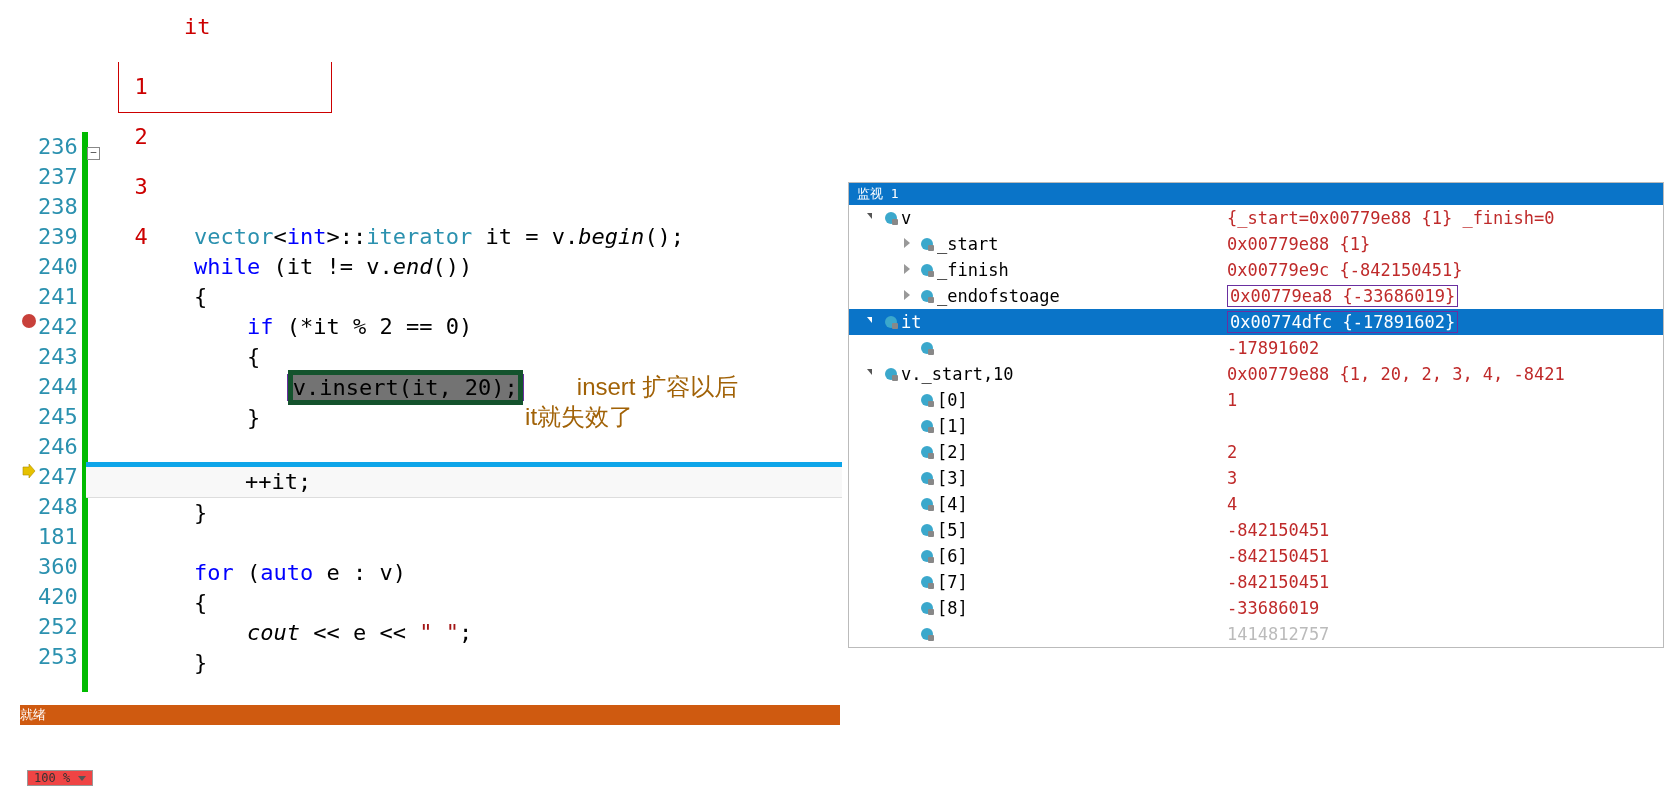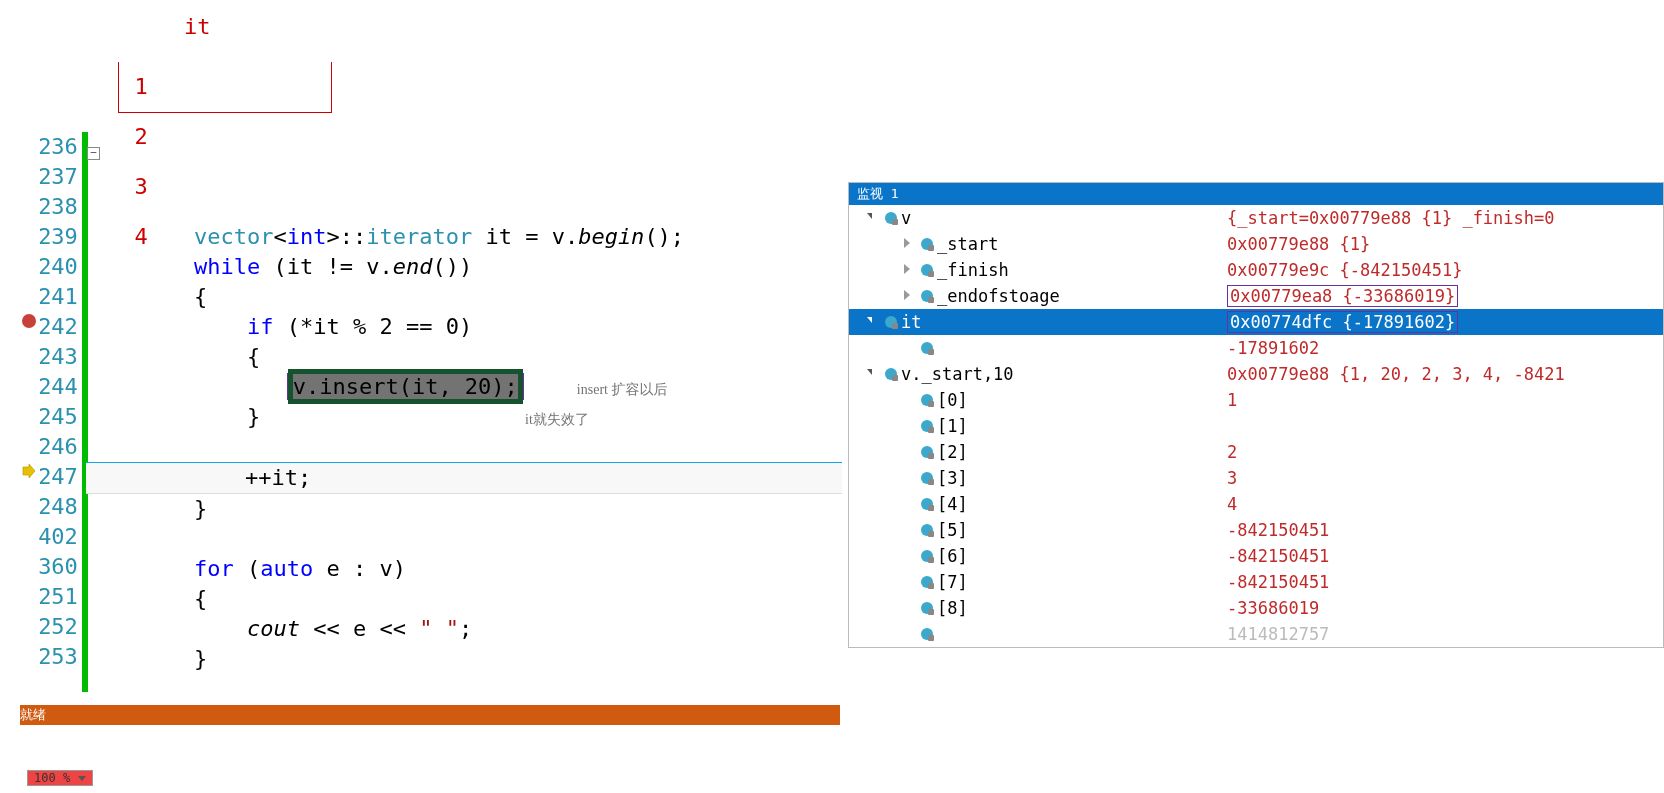--- a/index.html
+++ b/index.html
@@ -4,34 +4,34 @@
 <style>
 html,body{margin:0;padding:0;width:1664px;height:793px;font-family:Consolas,"Microsoft YaHei",monospace;font-size:16px;color:#000;background:#fff;overflow:hidden}
 .diagram{position:absolute;left:118px;top:0}
 .diagram .it{font-size:22px;color:#c00;position:absolute;left:66px;top:14px}
 .diagram .boxrow{position:absolute;left:0;top:62px}
 .diagram .cellbox{display:inline-block;width:46px;height:50px;line-height:50px;text-align:center;font-size:22px;color:#c00}
 .diagram .border{position:absolute;left:0;top:62px;border:1px solid #c00;border-top:none;width:212px;height:50px}
 .editor{position:absolute;left:20px;top:132px;width:820px;height:560px;display:flex}
 .glyph{width:18px;background:#fff}
 .bp{width:14px;height:14px;border-radius:50%;background:#c8403a;margin:1px auto}
-.gutter{width:44px;text-align:center;padding-right:4px;color:#2b91af;font-size:22px;line-height:30px;font-family:Consolas,monospace;box-sizing:border-box}
+.gutter{width:44px;text-align:left;padding-right:4px;color:#2b91af;font-size:22px;line-height:30px;font-family:Consolas,monospace;box-sizing:border-box}
 .greenbar{width:6px;background:#0b0}
 .codecol{flex:1;font-size:22px;line-height:30px;font-family:Consolas,monospace;position:relative}
 .ln{height:30px;white-space:pre}
 .kw{color:#0000ff}
 .type{color:#2b91af}
 .id{color:#000}
 .fn{color:#000;font-style:italic}
 .str{color:#a31515}
 .punct{color:#000}
 .insertbox{border:1.6px solid #6a2fa0}
 .insertinner{background:#737373;border:5px solid #14532d;}
-.annotation{color:#737373;font-size:14px;font-family:Liberation Serif, serif;font-weight:normal}
-.cur-line{background:#f8f8f8;border-top:1px solid #0ea5e9;border-bottom:1px solid #ddd;margin:0 -2px}
+.annotation{color:#a16207;font-size:24px;font-family:Liberation Sans, sans-serif;font-weight:normal}
+.cur-line{background:#f8f8f8;border-top:5px solid #0ea5e9;border-bottom:1px solid #ddd;margin:0 -2px}
 .zoom{position:absolute;left:27px;bottom:7px;font-size:12px;color:#333;border:1px solid #999;padding:0 22px 0 6px;background:#ef4444}
 .zoom::after{content:"";position:absolute;right:6px;top:5px;border-left:4px solid transparent;border-right:4px solid transparent;border-top:5px solid #555}
 .status{position:absolute;left:20px;bottom:68px;height:20px;width:820px;background:#cf5a10;color:#ffffff;font-size:13px;line-height:20px;box-sizing:border-box}
 .watch{position:absolute;left:848px;top:182px;right:0;border:1px solid #bbb;font-size:16px}
 .watch .title{background:#0a74c8;color:#fff;font-size:13px;padding:2px 8px}
 .watch .hdr{display:flex;background:#efefef;border-bottom:1px solid #ccc;font-size:13px;color:#333}
 .watch .hdr .col{padding:2px 8px}
 .watch .col-name{width:374px;border-right:1px solid #ccc;box-sizing:border-box}
 .watch .col-val{flex:1}
 .watch .row{display:flex;align-items:center;height:26px;font-size:17px}
@@ -79,23 +79,23 @@
       <div class="ln">239</div>
       <div class="ln">240</div>
       <div class="ln">241</div>
       <div class="ln">242</div>
       <div class="ln">243</div>
       <div class="ln">244</div>
       <div class="ln">245</div>
       <div class="ln">246</div>
       <div class="ln">247</div>
       <div class="ln">248</div>
-      <div class="ln">402</div>
+      <div class="ln">181</div>
       <div class="ln">360</div>
-      <div class="ln">251</div>
+      <div class="ln">420</div>
       <div class="ln">252</div>
       <div class="ln">253</div>
   </div>
   <div class="greenbar"></div>
   <div class="codecol">
     <div class="ln"><span class="foldbox">−</span></div>
     <div class="ln"></div>
     <div class="ln"></div>
     <div class="ln">        <span class="type">vector</span><span class="punct">&lt;</span><span class="kw">int</span><span class="punct">&gt;</span><span class="punct">::</span><span class="type">iterator</span><span class="id"> it = v.</span><span class="fn">begin</span><span class="punct">();</span></div>
     <div class="ln">        <span class="kw">while</span><span class="id"> (it != v.</span><span class="fn">end</span><span class="punct">())</span></div>

